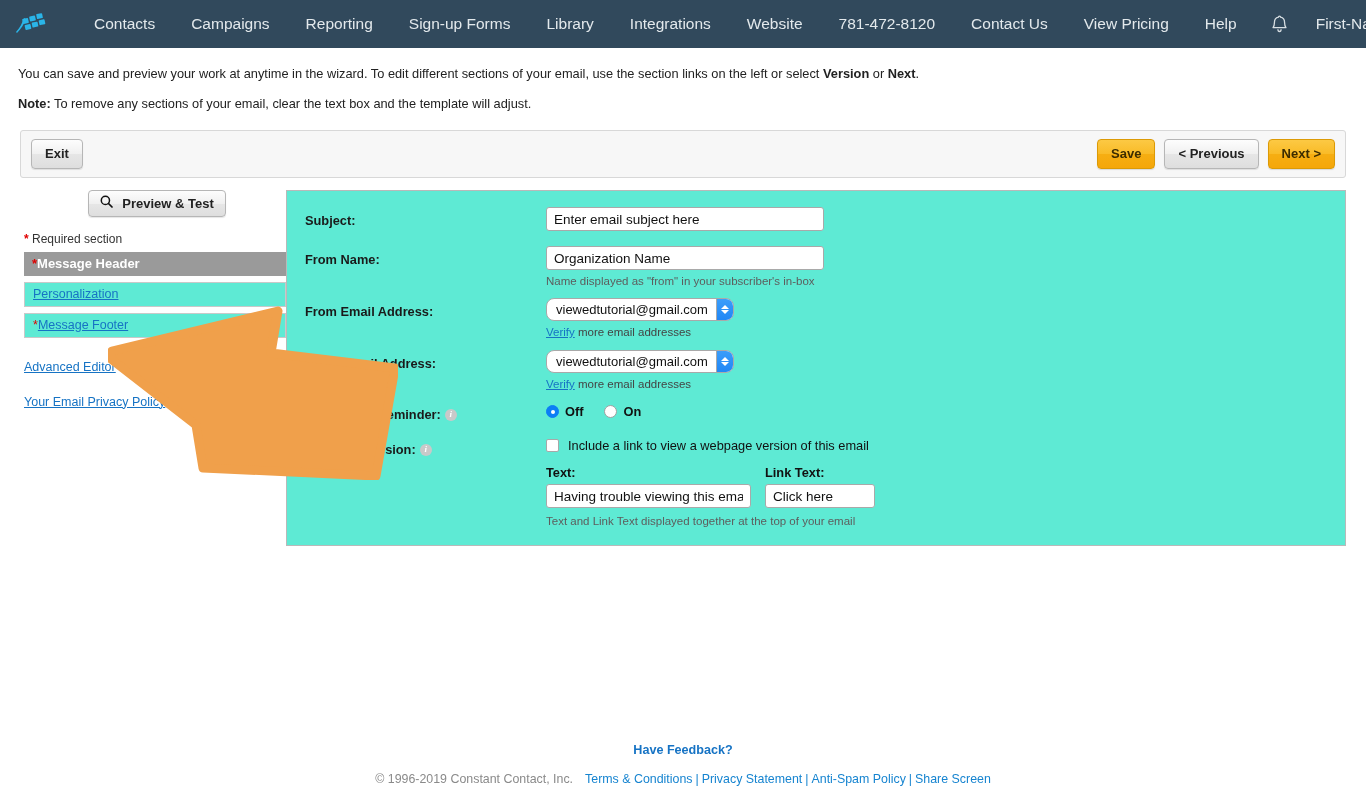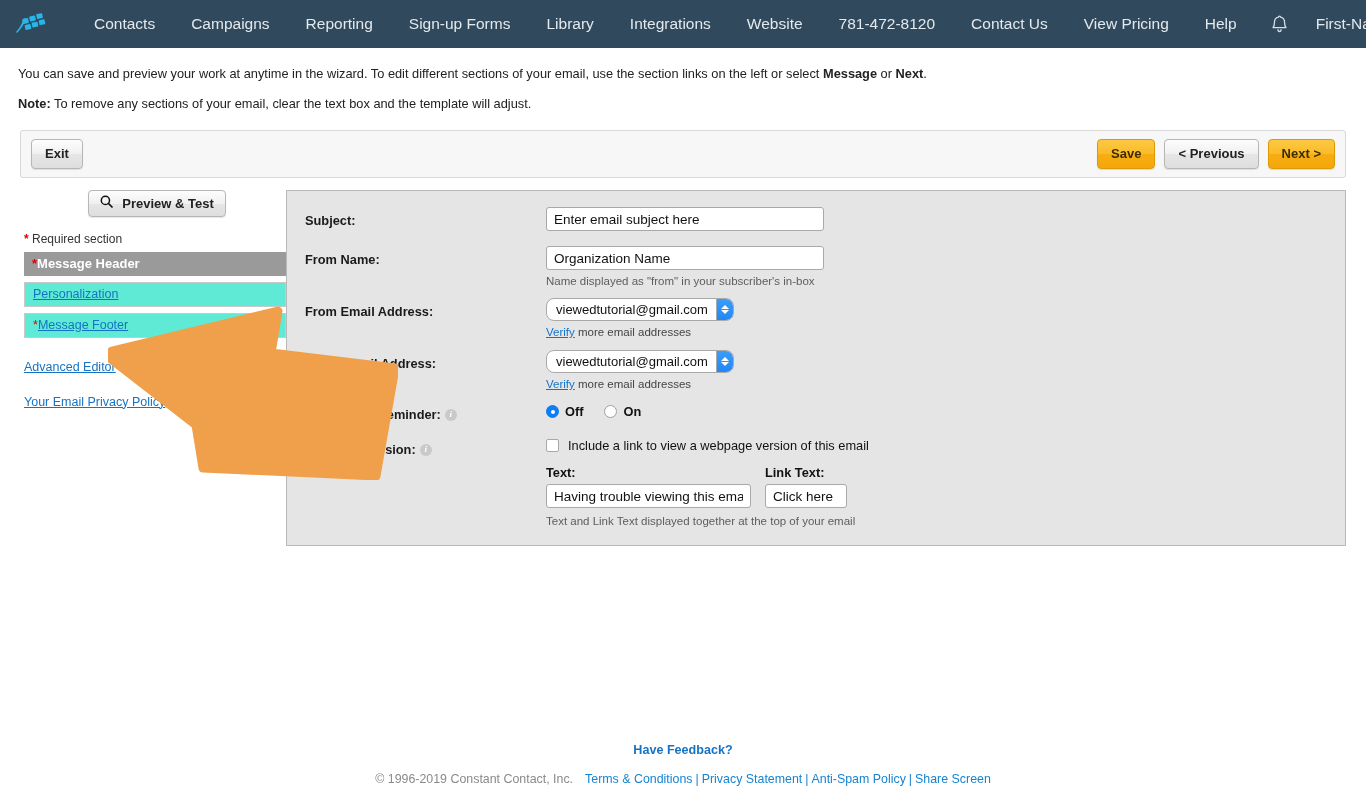--- a/index.html
+++ b/index.html
@@ -140,21 +140,21 @@
     cursor: pointer;
   }
   .sec-row .star { color:#e00000; }
   .sidelinks { margin-top: 22px; }
   .sidelinks .sidelink { display:block; margin-bottom: 21px; }
 
   
   .panel {
     flex: 1;
     border: 1px solid #b9b9b9;
-    background: #e5e5e5;
+    background: #5eead4;
     min-height: 339px;
     padding: 16px 4px 18px 0;
   }
   .frow {
     display: flex;
     align-items: flex-start;
     padding: 0 0 0 18px;
   }
   .flabel {
     width: 241px;
@@ -241,21 +241,21 @@
     width: 12px; height: 12px; border-radius: 50%;
     background: #c9c9c9; color:#fff;
     font-size: 9px; font-style: italic; font-weight: bold;
     font-family: "Liberation Serif", serif;
     line-height: 1;
     cursor: pointer;
   }
   .subfields { display:flex; gap: 14px; margin-top: 12px; }
   .sub-lab { font-size: 12.8px; font-weight:bold; color:#111; margin-bottom: 4px; }
   .sub-in-a { width: 205px; }
-  .sub-in-b { width: 82px; }
+  .sub-in-b { width: 110px; }
 
   
   .footer {
     position: absolute;
     left: 0; right: 0;
     top: 740px;
     text-align: center;
   }
   .feedback {
     font-size: 12.6px; font-weight: bold; color:#1673c4;
@@ -310,21 +310,21 @@
         <path d="M8.5 1.2 C8.5 1.2 9.6 1.2 9.6 2.2 C12.4 2.8 13.6 5.1 13.6 7.8 C13.6 11.2 15 12.6 15 12.6 L2 12.6 C2 12.6 3.4 11.2 3.4 7.8 C3.4 5.1 4.6 2.8 7.4 2.2 C7.4 1.2 8.5 1.2 8.5 1.2 Z" fill="none" stroke="#d7dee2" stroke-width="1.3" stroke-linejoin="round"></path>
         <path d="M6.9 14.3 C6.9 15.6 7.6 16.5 8.5 16.5 C9.4 16.5 10.1 15.6 10.1 14.3" fill="none" stroke="#d7dee2" stroke-width="1.3"></path>
       </svg>
     </div>
     <div class="user-name">First-Name</div>
 
   </div>
 </div>
 
 <div class="instructions">
-  <div><span>You can save and preview your work at anytime in the wizard. To edit different sections of your email, use the section links on the left or select </span><b>Message</b><span> or </span><b>Next</b><span>.</span></div>
+  <div><span>You can save and preview your work at anytime in the wizard. To edit different sections of your email, use the section links on the left or select </span><b>Version</b><span> or </span><b>Next</b><span>.</span></div>
   <div class="line2"><b>Note:</b><span> To remove any sections of your email, clear the text box and the template will adjust.</span></div>
 </div>
 
 <div class="actionbar">
   <button class="btn btn-grey">Exit</button>
   <div class="right">
     <button class="btn btn-yellow">Save</button>
     <button class="btn btn-grey">&lt; Previous</button>
     <button class="btn btn-yellow">Next &gt;</button>
   </div>

